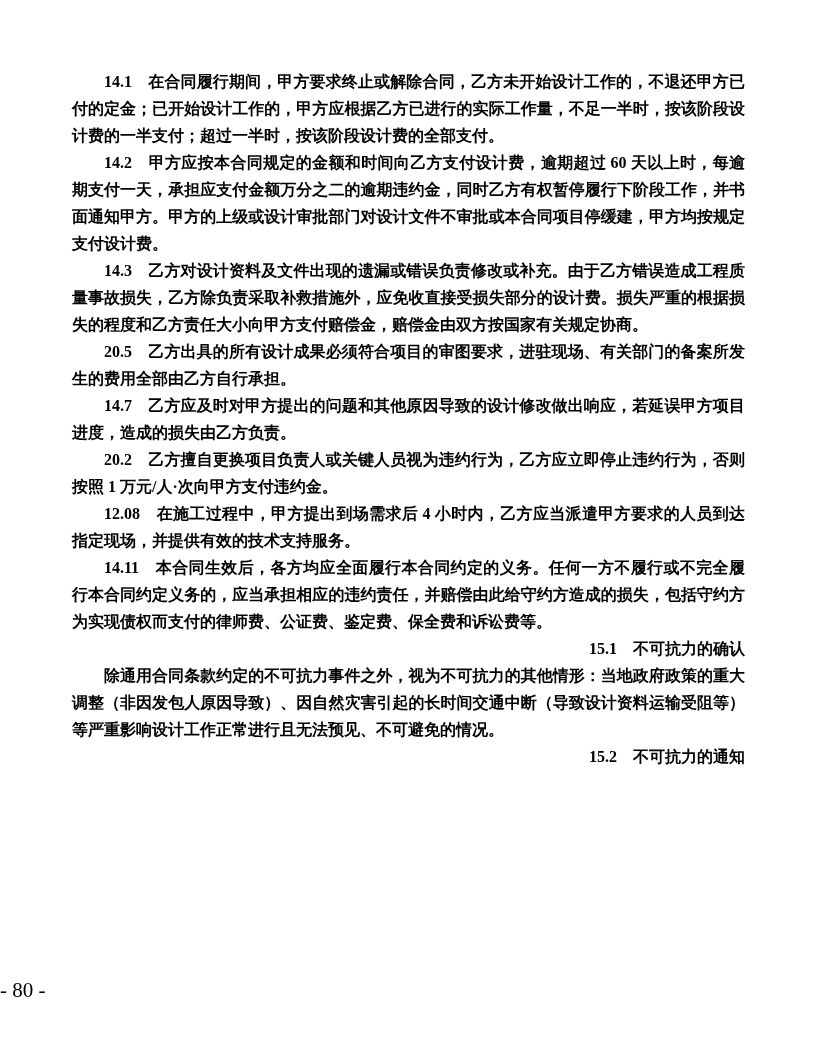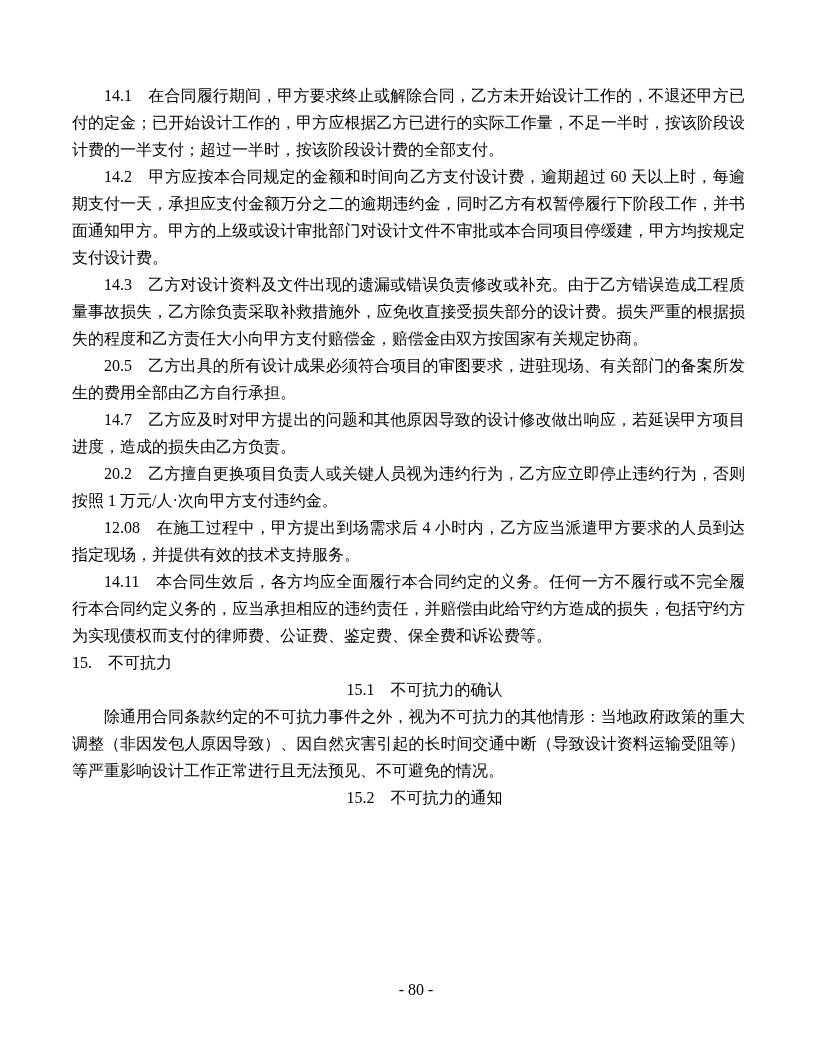--- a/index.html
+++ b/index.html
@@ -14,58 +14,57 @@
     background: #ffffff;
     color: #000000;
     font-family: "Liberation Serif", "DejaVu Serif", serif;
     font-size: 16px;
     line-height: 27px;
     overflow: hidden;
   }
   .content {
     position: absolute;
     left: 72px;
-    top: 82px;
+    top: 68px;
     width: 673px;
+    font-weight: bold;
   }
   p.para {
     margin: 0;
     padding: 0;
     text-align: justify;
     text-indent: 2em;
   }
   p.para.heading {
     text-indent: 0;
     text-align: left;
   }
   p.para.subheading {
-    text-align: center;
+    text-align: right;
   }
   .footer {
     position: absolute;
-    left: 16px;
+    left: 0;
     right: 0;
     top: 979px;
-    text-align: center;
-    font-size: 16px;
+    font-size: 21px;
     line-height: 22px;
   }
 </style>
 </head>
 <body>
 
 <div class="page">
   <div class="content" id="paragraphs">
       <p class="para body">14.1　在合同履行期间，甲方要求终止或解除合同，乙方未开始设计工作的，不退还甲方已付的定金；已开始设计工作的，甲方应根据乙方已进行的实际工作量，不足一半时，按该阶段设计费的一半支付；超过一半时，按该阶段设计费的全部支付。</p>
       <p class="para body">14.2　甲方应按本合同规定的金额和时间向乙方支付设计费，逾期超过 60 天以上时，每逾期支付一天，承担应支付金额万分之二的逾期违约金，同时乙方有权暂停履行下阶段工作，并书面通知甲方。甲方的上级或设计审批部门对设计文件不审批或本合同项目停缓建，甲方均按规定支付设计费。</p>
       <p class="para body">14.3　乙方对设计资料及文件出现的遗漏或错误负责修改或补充。由于乙方错误造成工程质量事故损失，乙方除负责采取补救措施外，应免收直接受损失部分的设计费。损失严重的根据损失的程度和乙方责任大小向甲方支付赔偿金，赔偿金由双方按国家有关规定协商。</p>
       <p class="para body">20.5　乙方出具的所有设计成果必须符合项目的审图要求，进驻现场、有关部门的备案所发生的费用全部由乙方自行承担。</p>
       <p class="para body">14.7　乙方应及时对甲方提出的问题和其他原因导致的设计修改做出响应，若延误甲方项目进度，造成的损失由乙方负责。</p>
       <p class="para body">20.2　乙方擅自更换项目负责人或关键人员视为违约行为，乙方应立即停止违约行为，否则按照 1 万元/人·次向甲方支付违约金。</p>
       <p class="para body">12.08　在施工过程中，甲方提出到场需求后 4 小时内，乙方应当派遣甲方要求的人员到达指定现场，并提供有效的技术支持服务。</p>
       <p class="para body">14.11　本合同生效后，各方均应全面履行本合同约定的义务。任何一方不履行或不完全履行本合同约定义务的，应当承担相应的违约责任，并赔偿由此给守约方造成的损失，包括守约方为实现债权而支付的律师费、公证费、鉴定费、保全费和诉讼费等。</p>
-      <p class="para heading">15.　不可抗力</p>
       <p class="para subheading">15.1　不可抗力的确认</p>
       <p class="para body">除通用合同条款约定的不可抗力事件之外，视为不可抗力的其他情形：当地政府政策的重大调整（非因发包人原因导致）、因自然灾害引起的长时间交通中断（导致设计资料运输受阻等）等严重影响设计工作正常进行且无法预见、不可避免的情况。</p>
       <p class="para subheading">15.2　不可抗力的通知</p>
     </div>
   <div class="footer">- 80 -</div>
 </div>
 
 </body></html>

